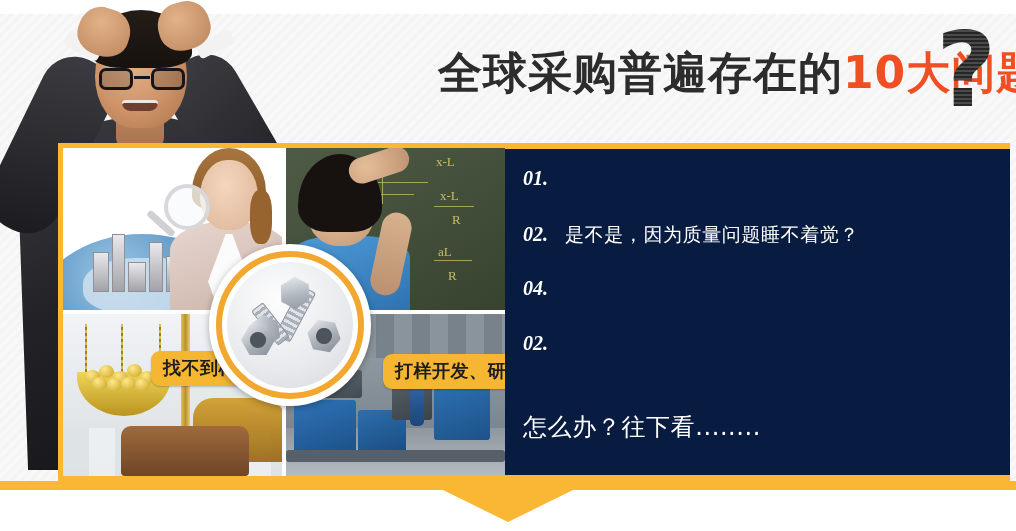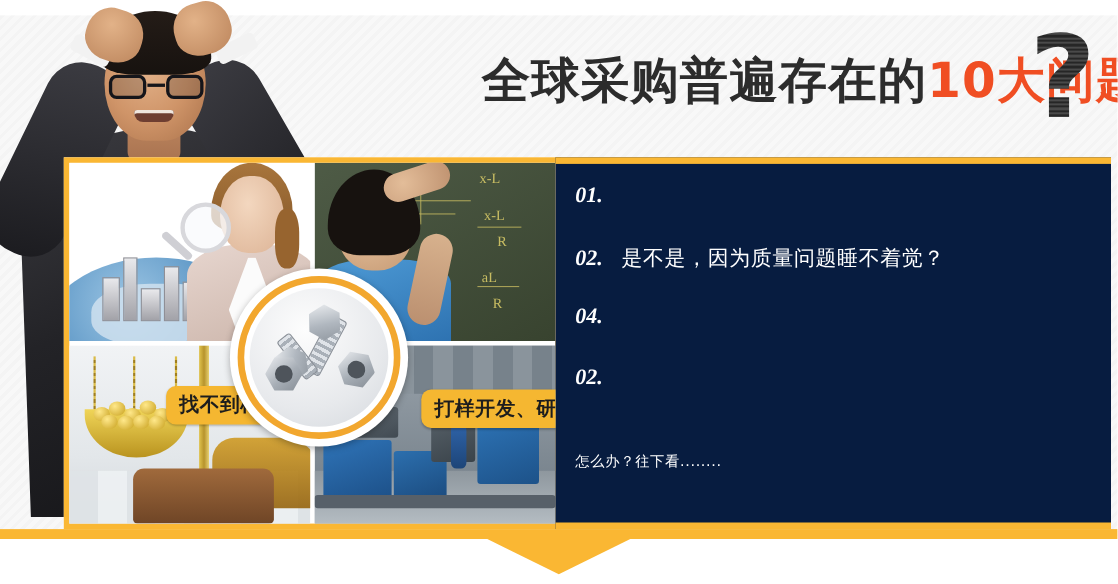--- a/index.html
+++ b/index.html
@@ -388,21 +388,21 @@
     color:#ffffff; font-size:20px; font-weight:bold; font-style:italic;
     width:42px; flex:0 0 42px;
     font-family:"Liberation Serif","DejaVu Serif",serif;
   }
   .li-text {
     color:#ffffff; font-size:19px; letter-spacing:.6px;
     font-family:"DejaVu Sans","Liberation Sans",sans-serif;
   }
   .panel-footer {
     position:absolute; left:18px; top:262px;
-    color:#ffffff; font-size:13px; letter-spacing:.6px;
+    color:#ffffff; font-size:24px; letter-spacing:.6px;
     font-family:"DejaVu Sans","Liberation Sans",sans-serif;
   }
 
   
   .bottom-bar {
     position:absolute; left:0; top:481px; width:1016px; height:9px;
     background:#fab733;
   }
   .chevron {
     position:absolute; left:443px; top:490px;

